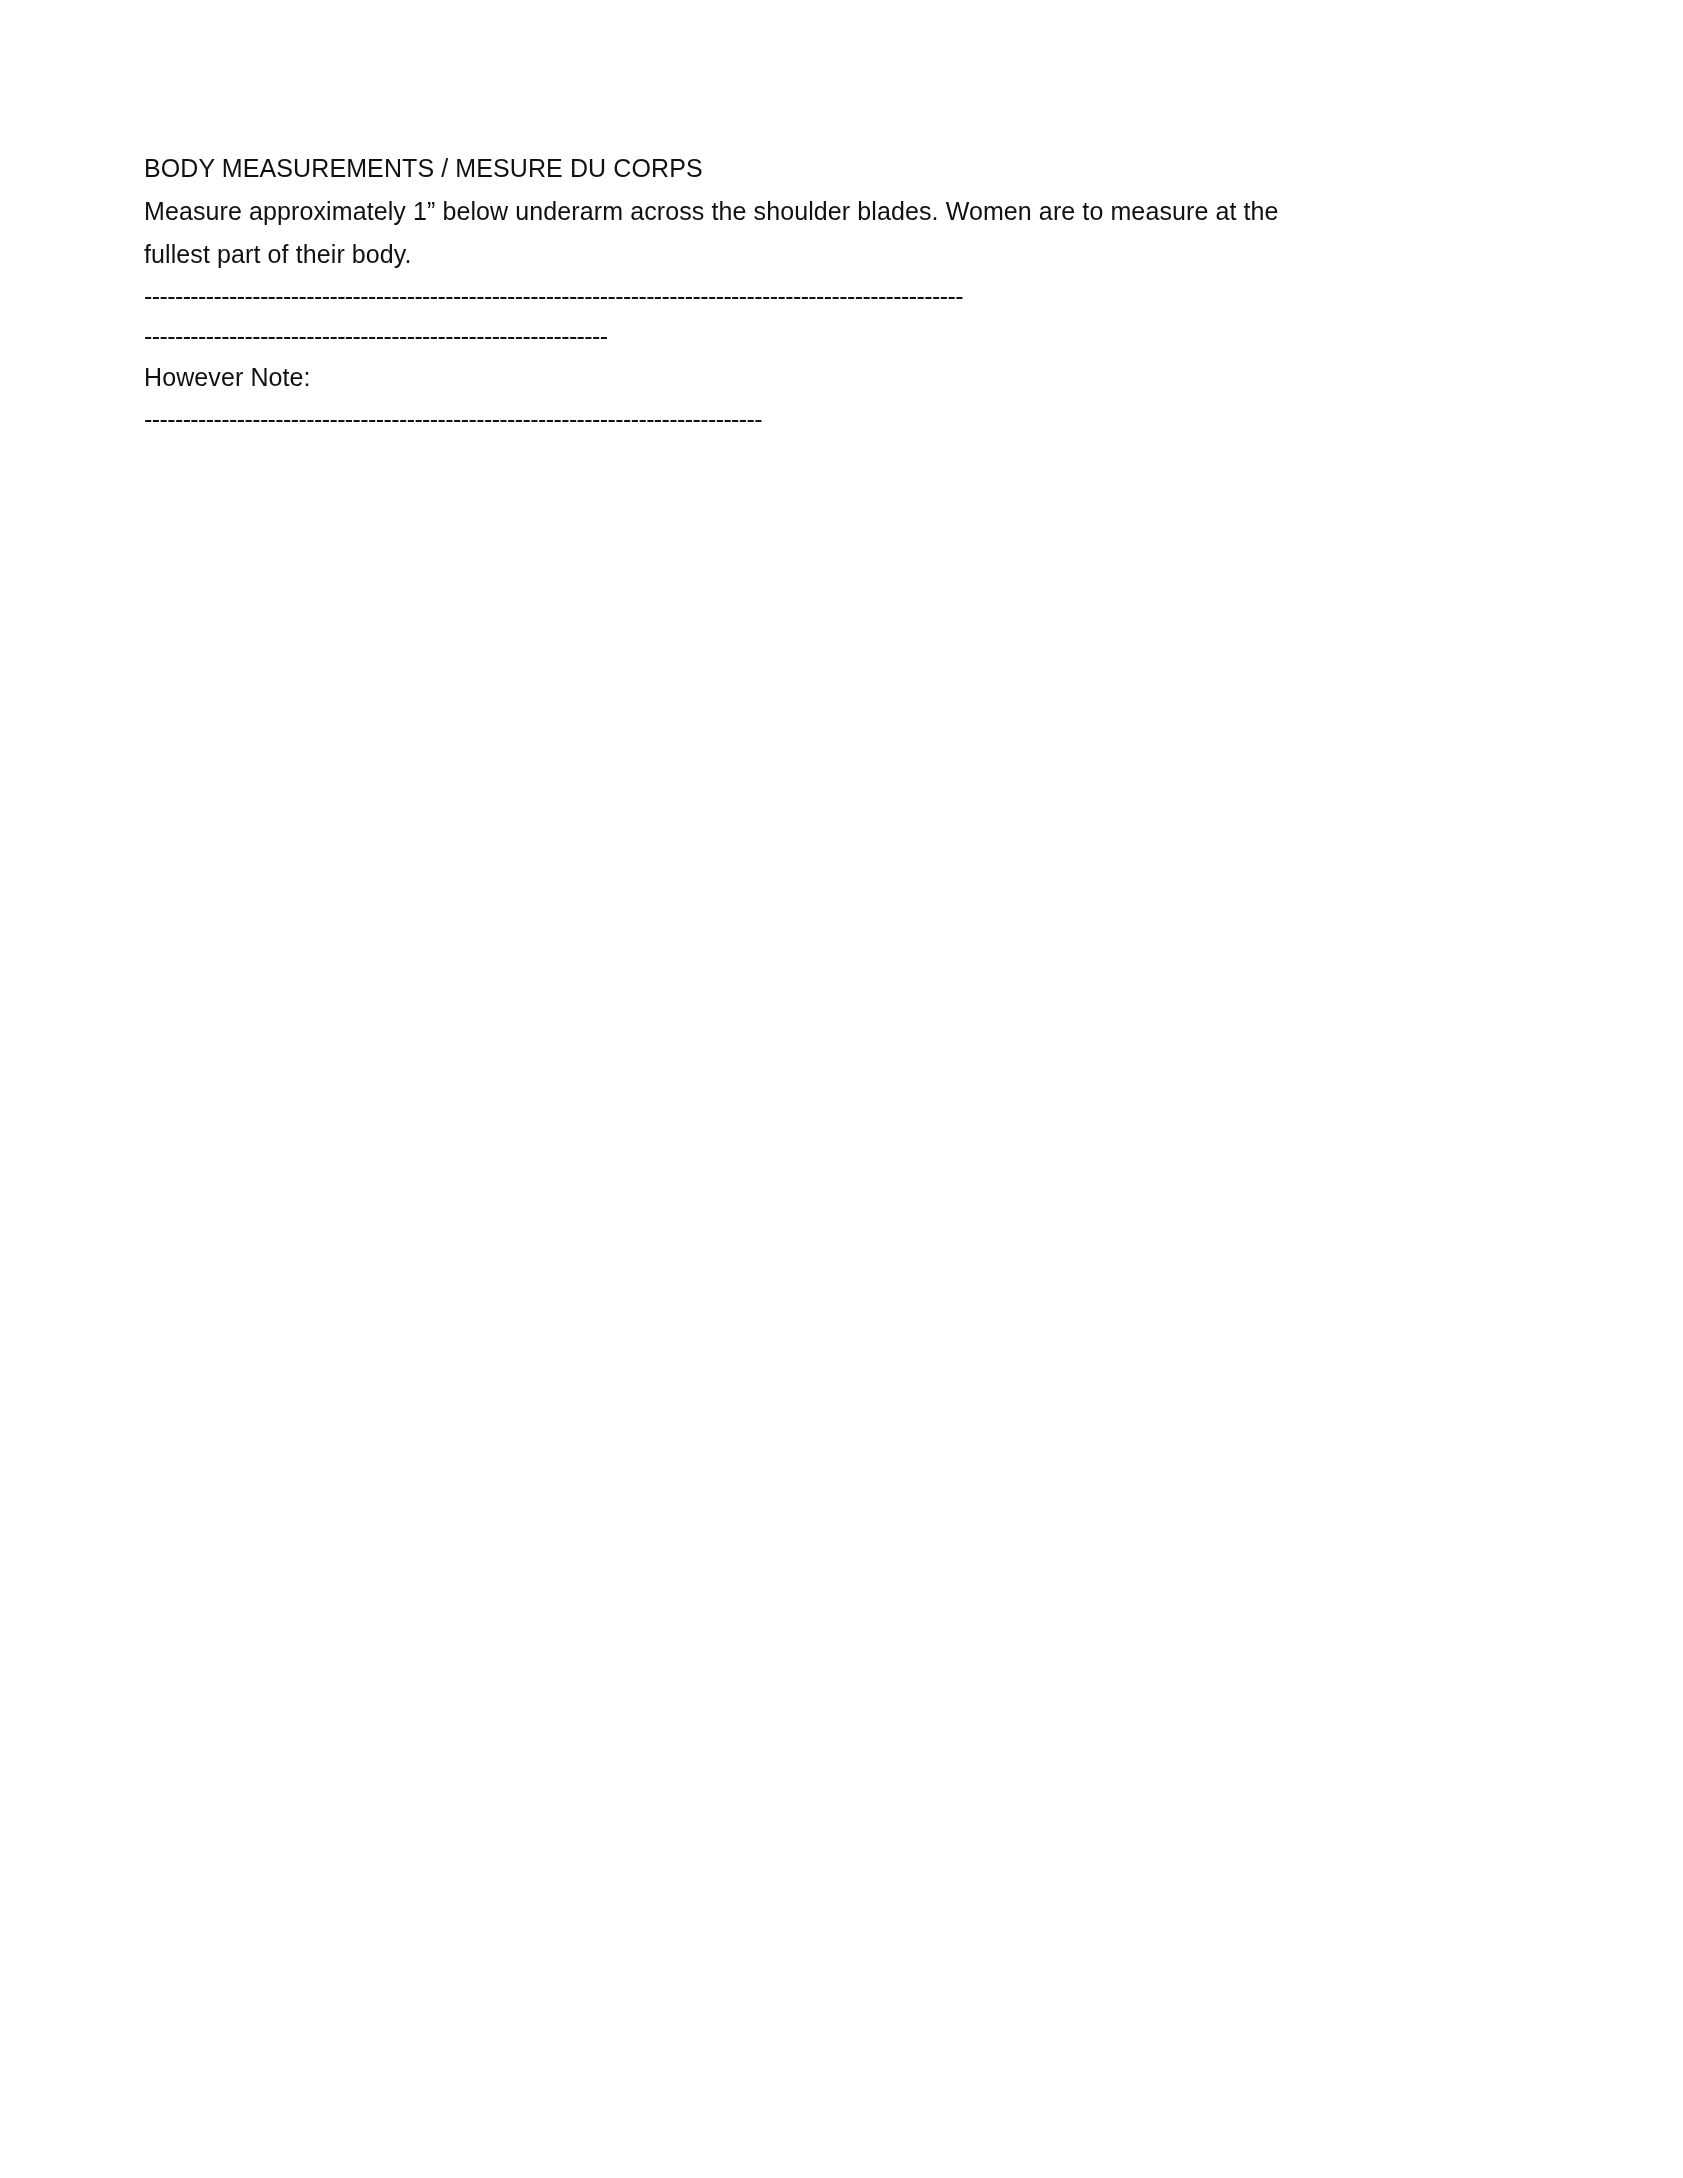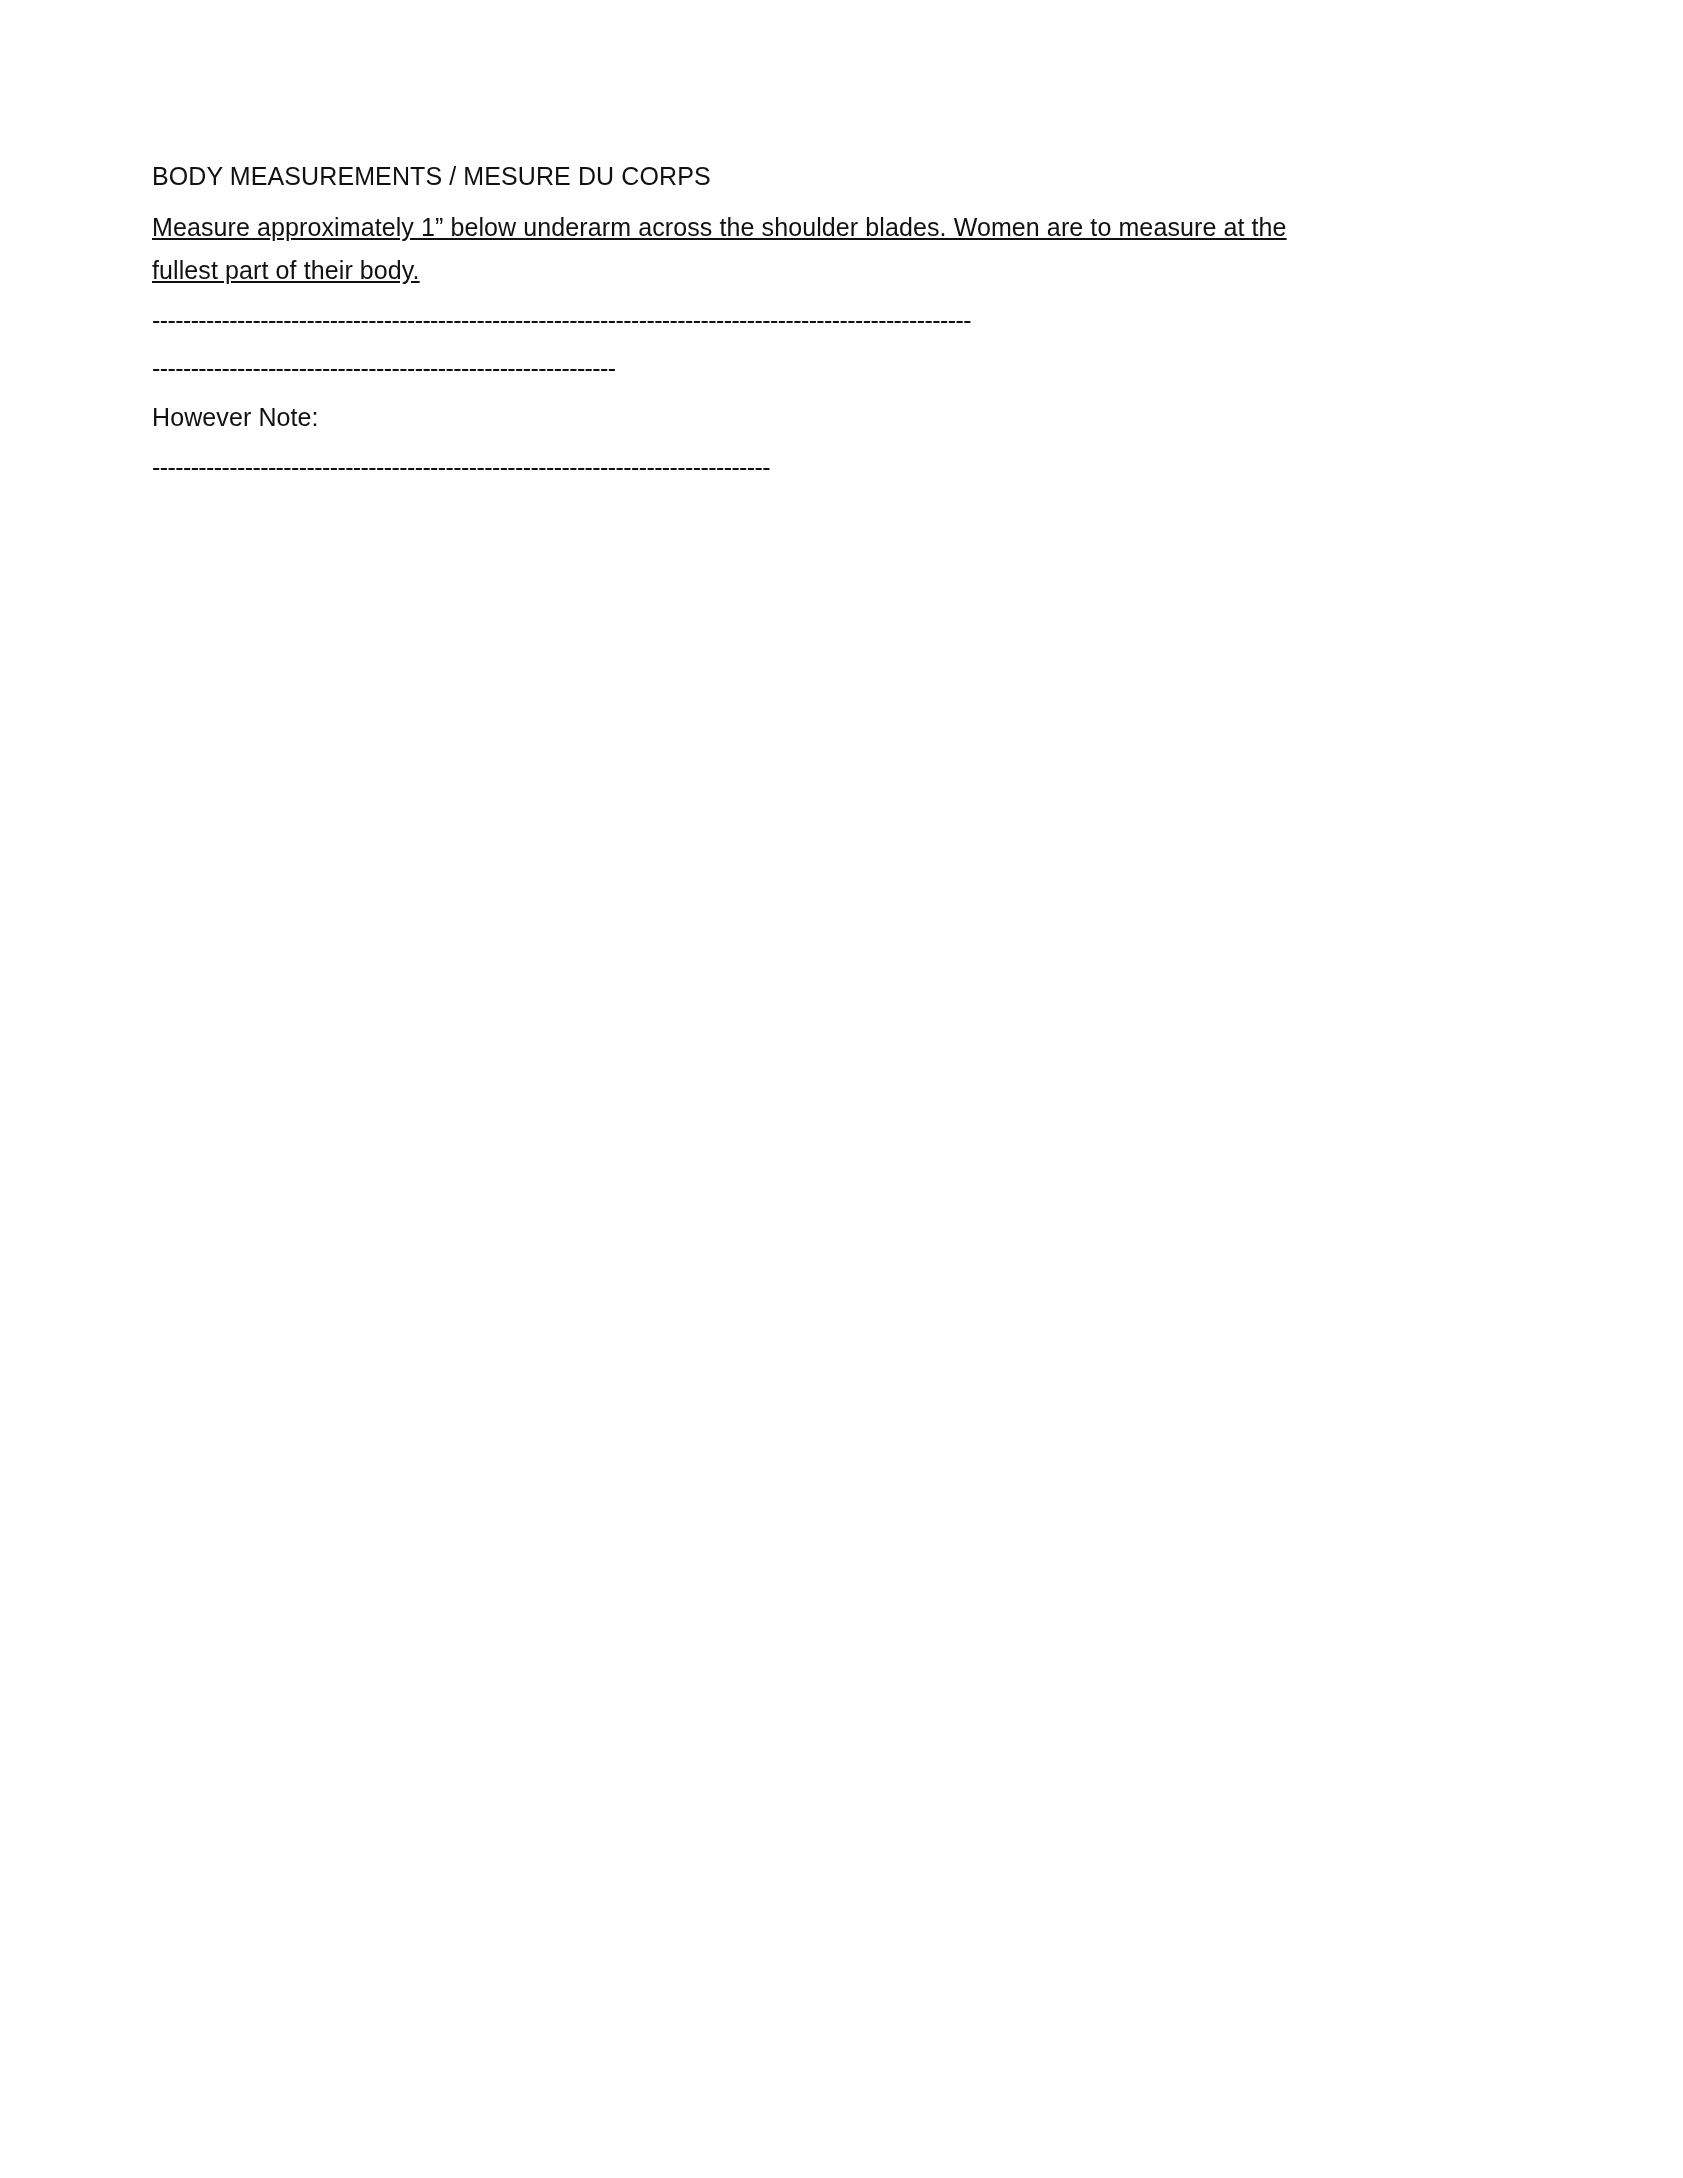--- a/index.html
+++ b/index.html
@@ -33,35 +33,34 @@
     letter-spacing: 0.1px;
     white-space: pre-wrap;
     color: #111111;
   }
   .para {
     font-size: 25px;
     line-height: 43px;
     letter-spacing: 0.1px;
     color: #111111;
     max-width: 1139px;
-    text-decoration: underline;
   }
   .rule {
     font-size: 25px;
     line-height: 40px;
     letter-spacing: -0.6px;
     white-space: nowrap;
     overflow: hidden;
     color: #111111;
     font-family: "Liberation Sans", sans-serif;
   }
   .rule-1 { width: 1000px; }
   .rule-2 { width: 594px; }
   .rule-3 { width: 693px; }
-  .blk { margin: 8px; padding: 0; }
+  .blk { margin: 0; padding: 0; }
 </style>
 </head>
 <body>
 
 <div class="page">
   <div class="doc-body">
 
     <div class="line blk">BODY MEASUREMENTS / MESURE DU CORPS</div>
 
 

